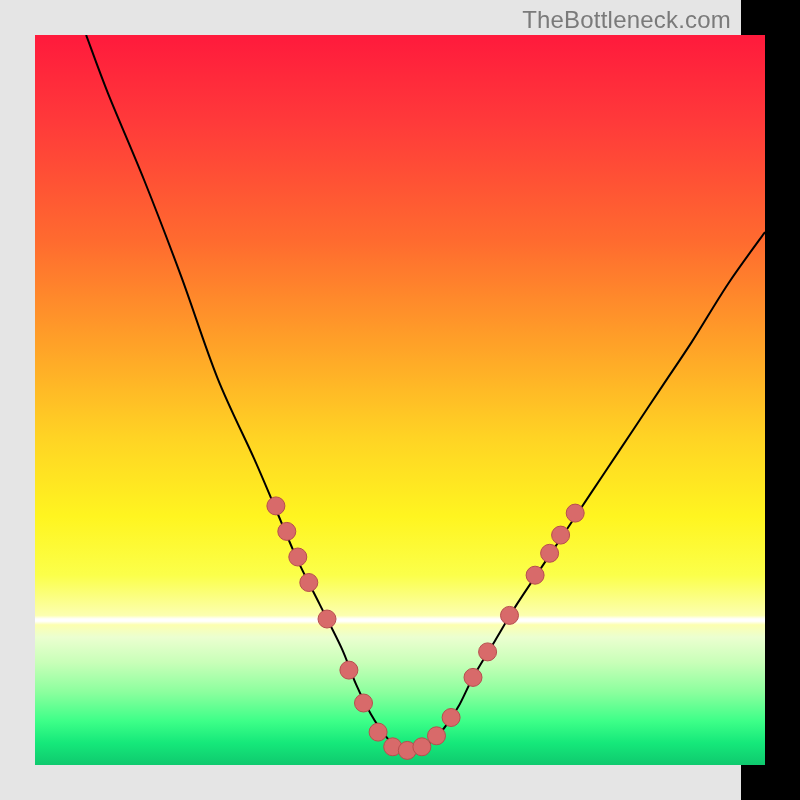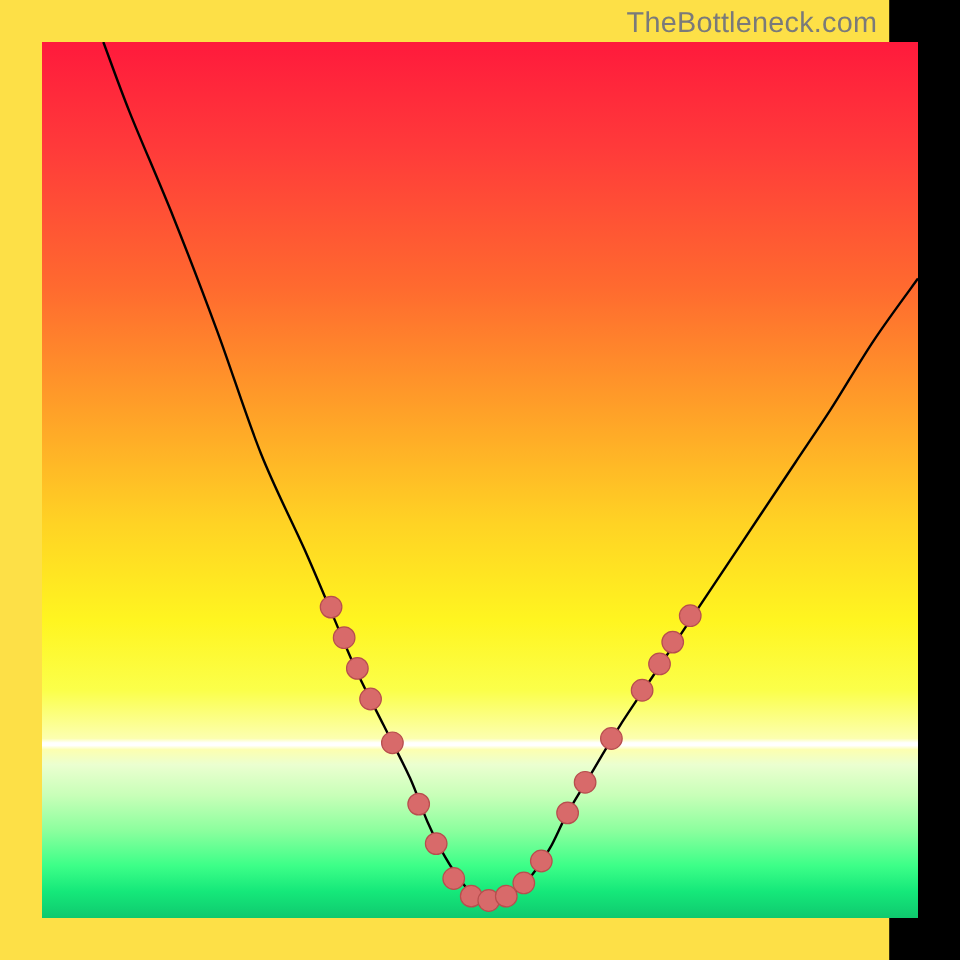--- a/index.html
+++ b/index.html
@@ -8,21 +8,21 @@
     width: 800px;
     height: 800px;
     background: #000;
     overflow: hidden;
     font-family: Arial, Helvetica, sans-serif;
   }
   .frame {
     position: absolute;
     left: 0; top: 0;
     width: 741px; height: 800px;
-    background: #fde047;
+    background: #e5e5e5;
   }
   .plot-area {
     position: absolute;
     left: 35px;
     top: 35px;
     width: 730px;
     height: 730px;
     
     background: linear-gradient(
       to bottom,

